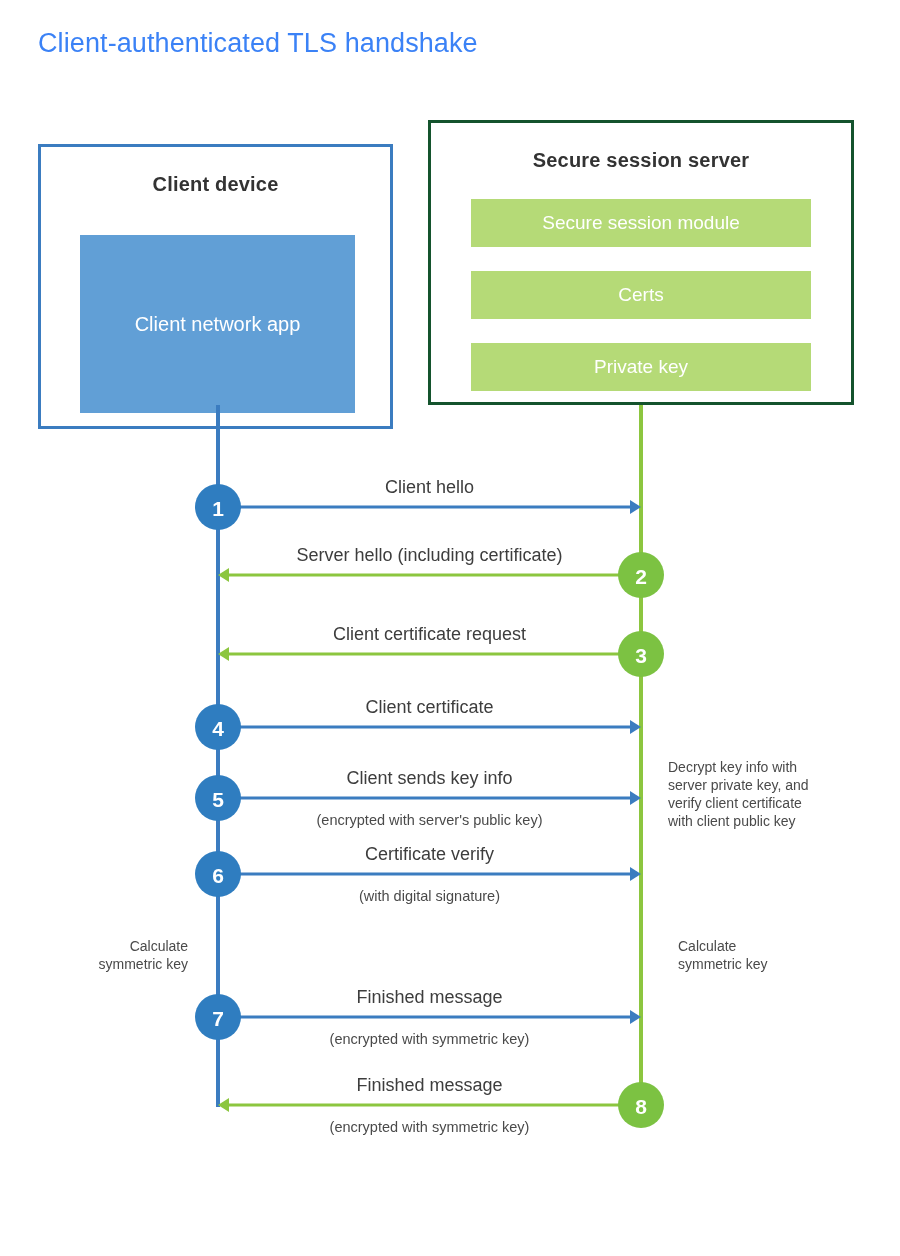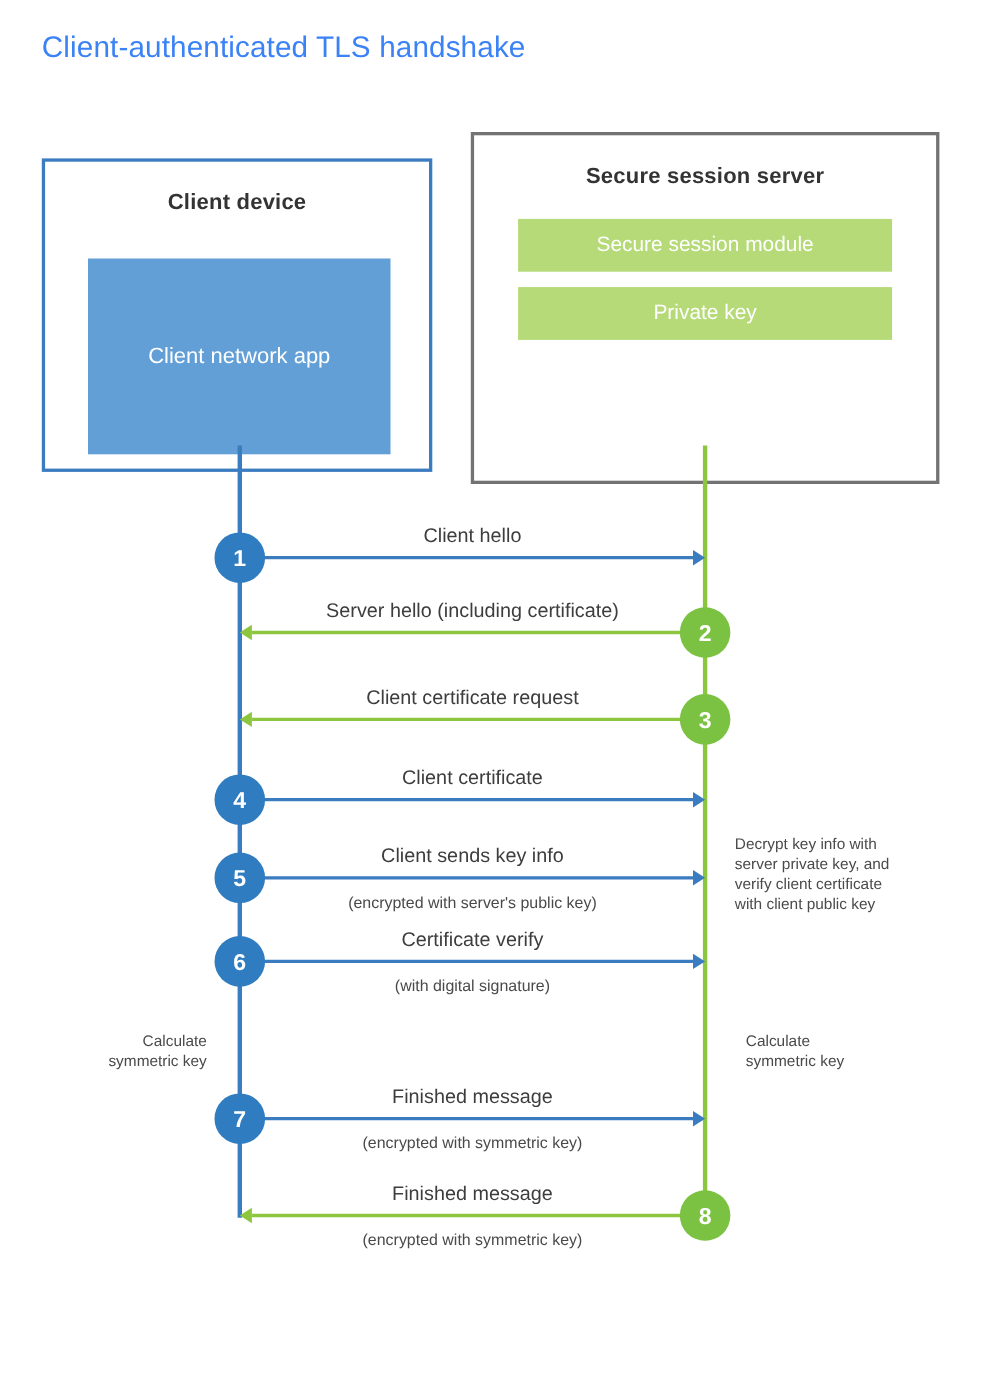--- a/index.html
+++ b/index.html
@@ -44,22 +44,22 @@
     top: 120px;
     width: 355px;
     height: 285px;
     border: 3px solid #3b7cc0;
     margin-top: 24px;
   }
   .actor-box.server {
     left: 428px;
     top: 120px;
     width: 426px;
-    height: 320px;
-    border: 3px solid #737373;
+    height: 285px;
+    border: 3px solid #14532d;
   }
   .actor-title {
     text-align: center;
     font-size: 20px;
     font-weight: bold;
     color: #333333;
     margin-top: 26px;
     letter-spacing: 0.2px;
   }
   .client-app-block {
@@ -84,21 +84,21 @@
     width: 340px;
   }
   .server-item {
     height: 48px;
     background: #b5da77;
     color: #ffffff;
     font-size: 19px;
     display: flex;
     align-items: center;
     justify-content: center;
-    margin-bottom: 14px;
+    margin-bottom: 24px;
     text-align: center;
   }
   .server-item:last-child { margin-bottom: 0; }
 
   
   #sequence-svg {
     position: absolute;
     left: 0;
     top: 0;
     width: 900px;
@@ -148,20 +148,21 @@
 
   <div class="actor-box client">
     <div class="actor-title">Client device</div>
     <div class="client-app-block">Client network app</div>
   </div>
 
   <div class="actor-box server">
     <div class="actor-title">Secure session server</div>
     <div class="server-stack">
         <div class="server-item">Secure session module</div>
+        <div class="server-item">Certs</div>
         <div class="server-item">Private key</div>
       </div>
   </div>
 
   <svg id="sequence-svg" viewBox="0 0 900 1256" xmlns="http://www.w3.org/2000/svg">
       <line x1="218" y1="405" x2="218" y2="1107" class="lifeline-blue"></line>
       <line x1="641" y1="405" x2="641" y2="1105" class="lifeline-green"></line>
       <g>
         <line x1="218" y1="507" x2="630" y2="507" class="arrow-blue"></line>
         <polygon points="641,507 630,500 630,514" fill="#3b7cc0"></polygon>

